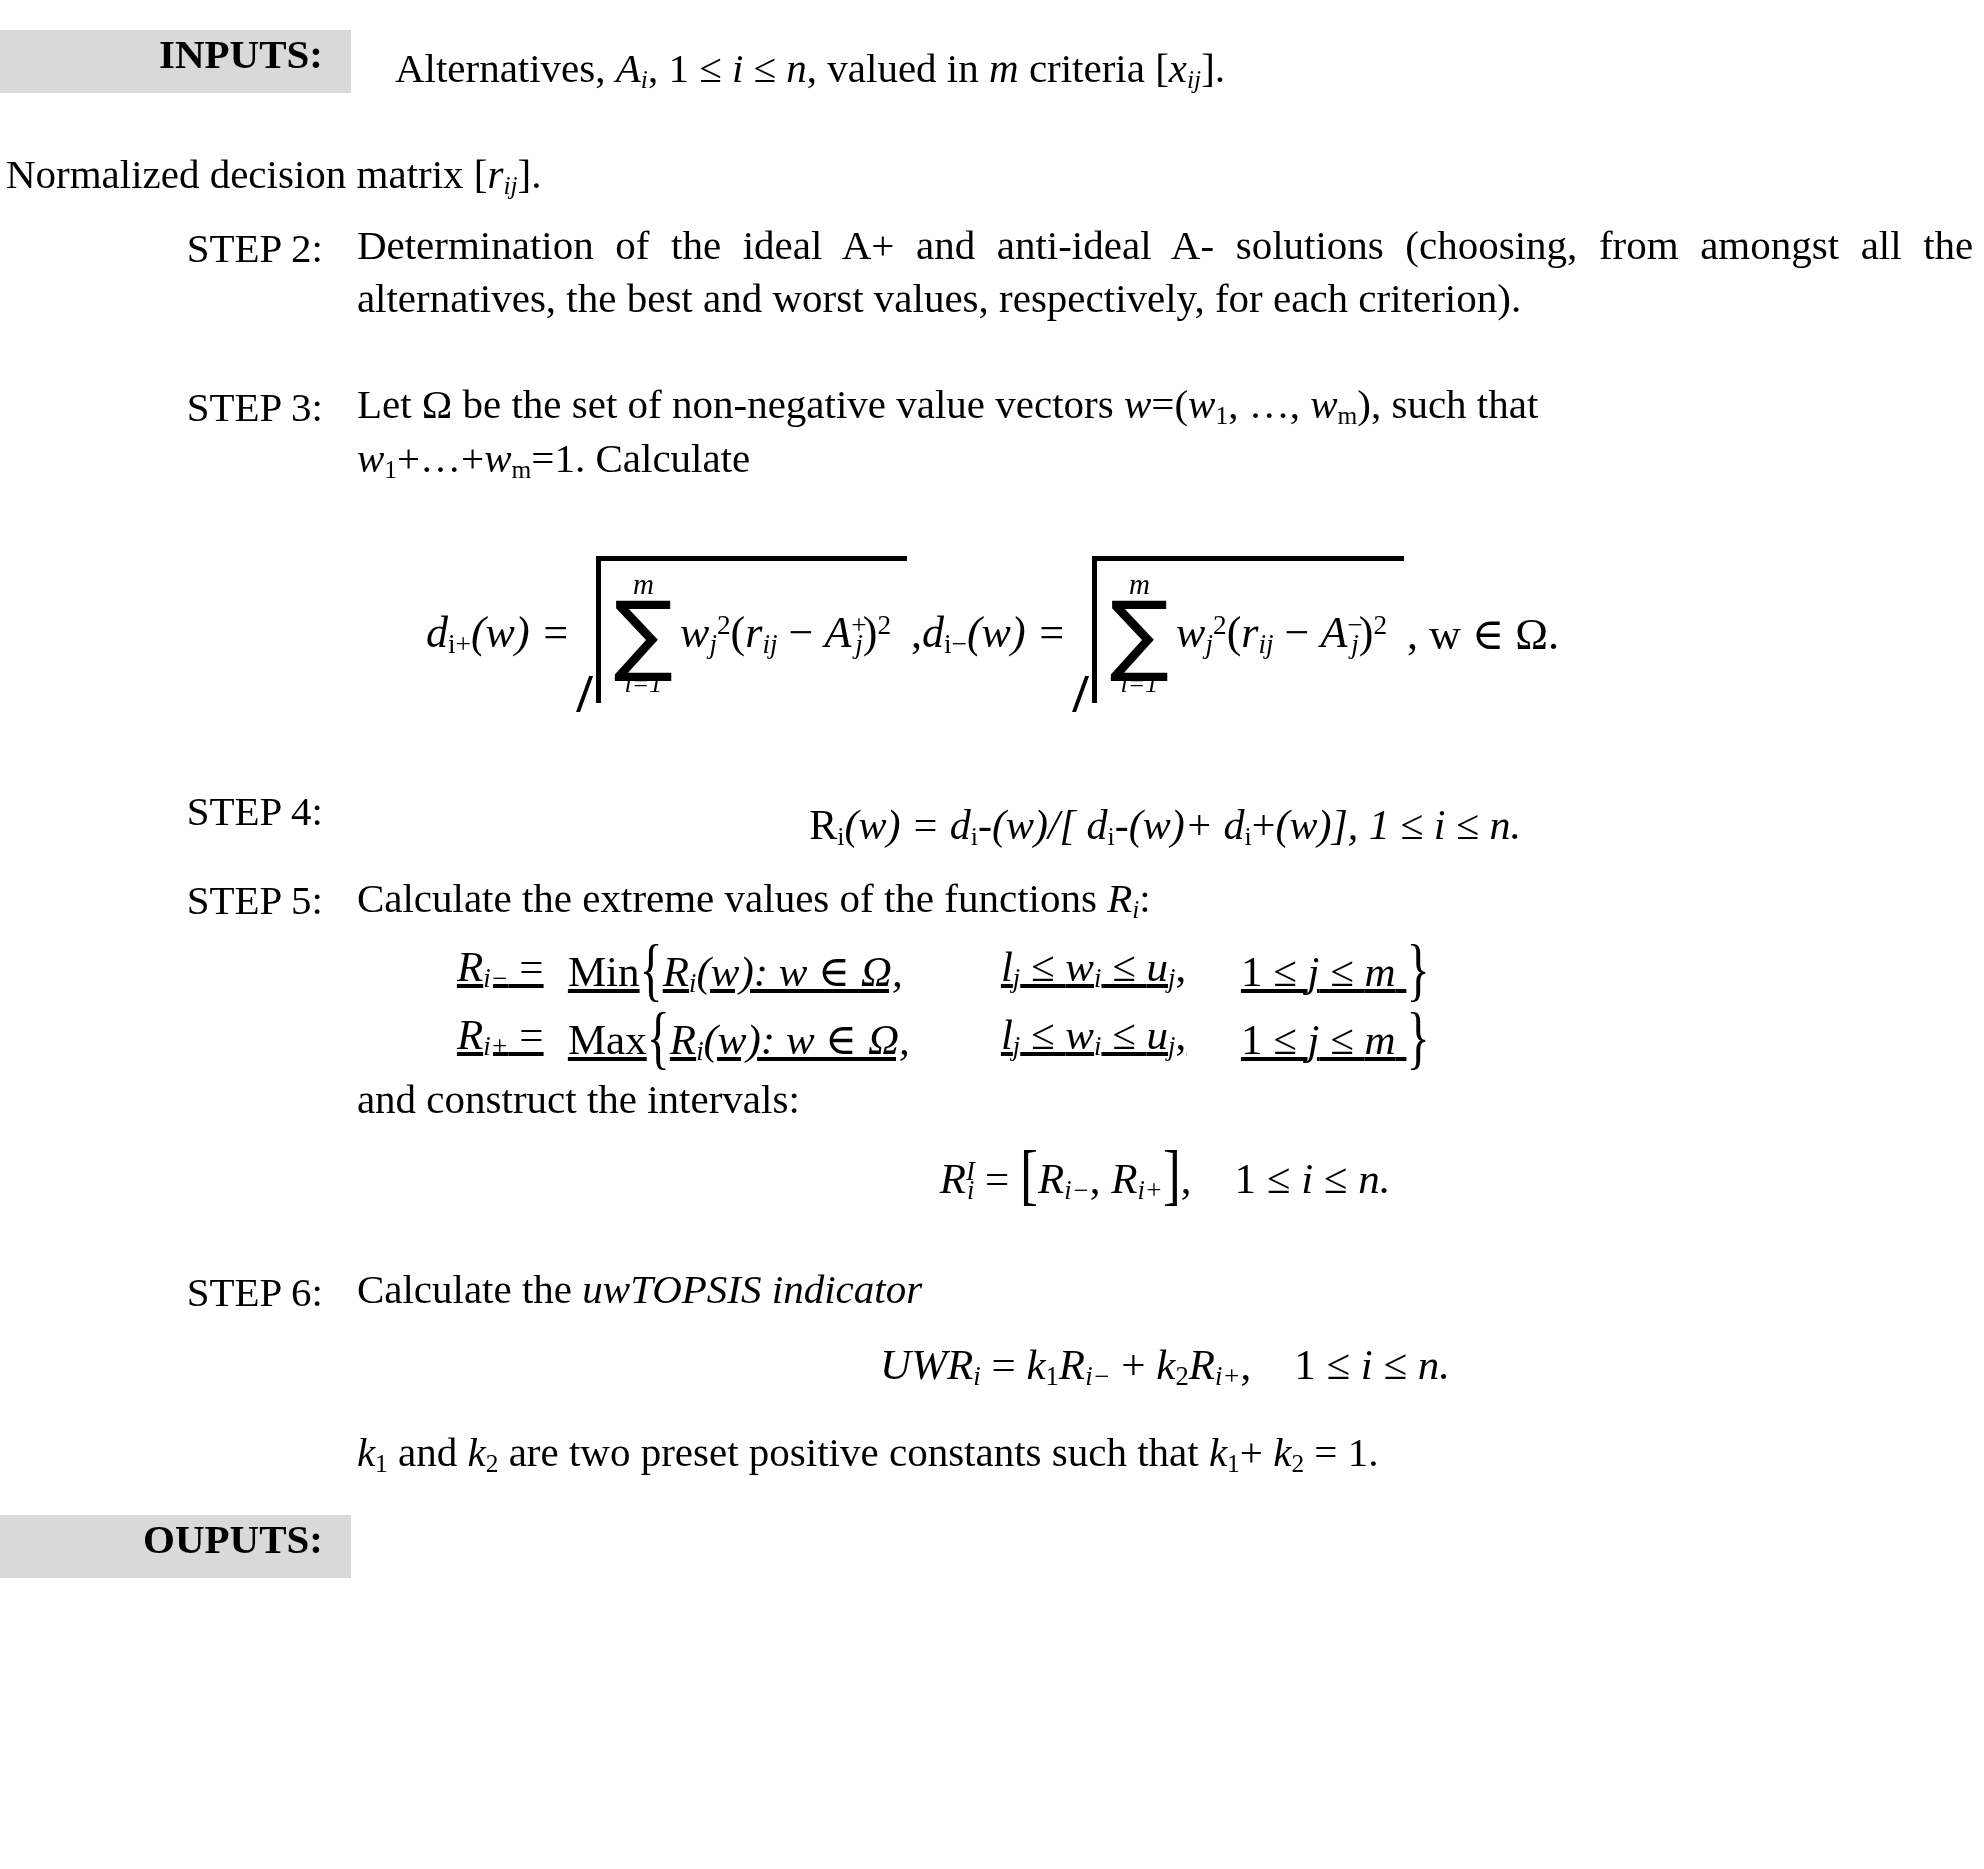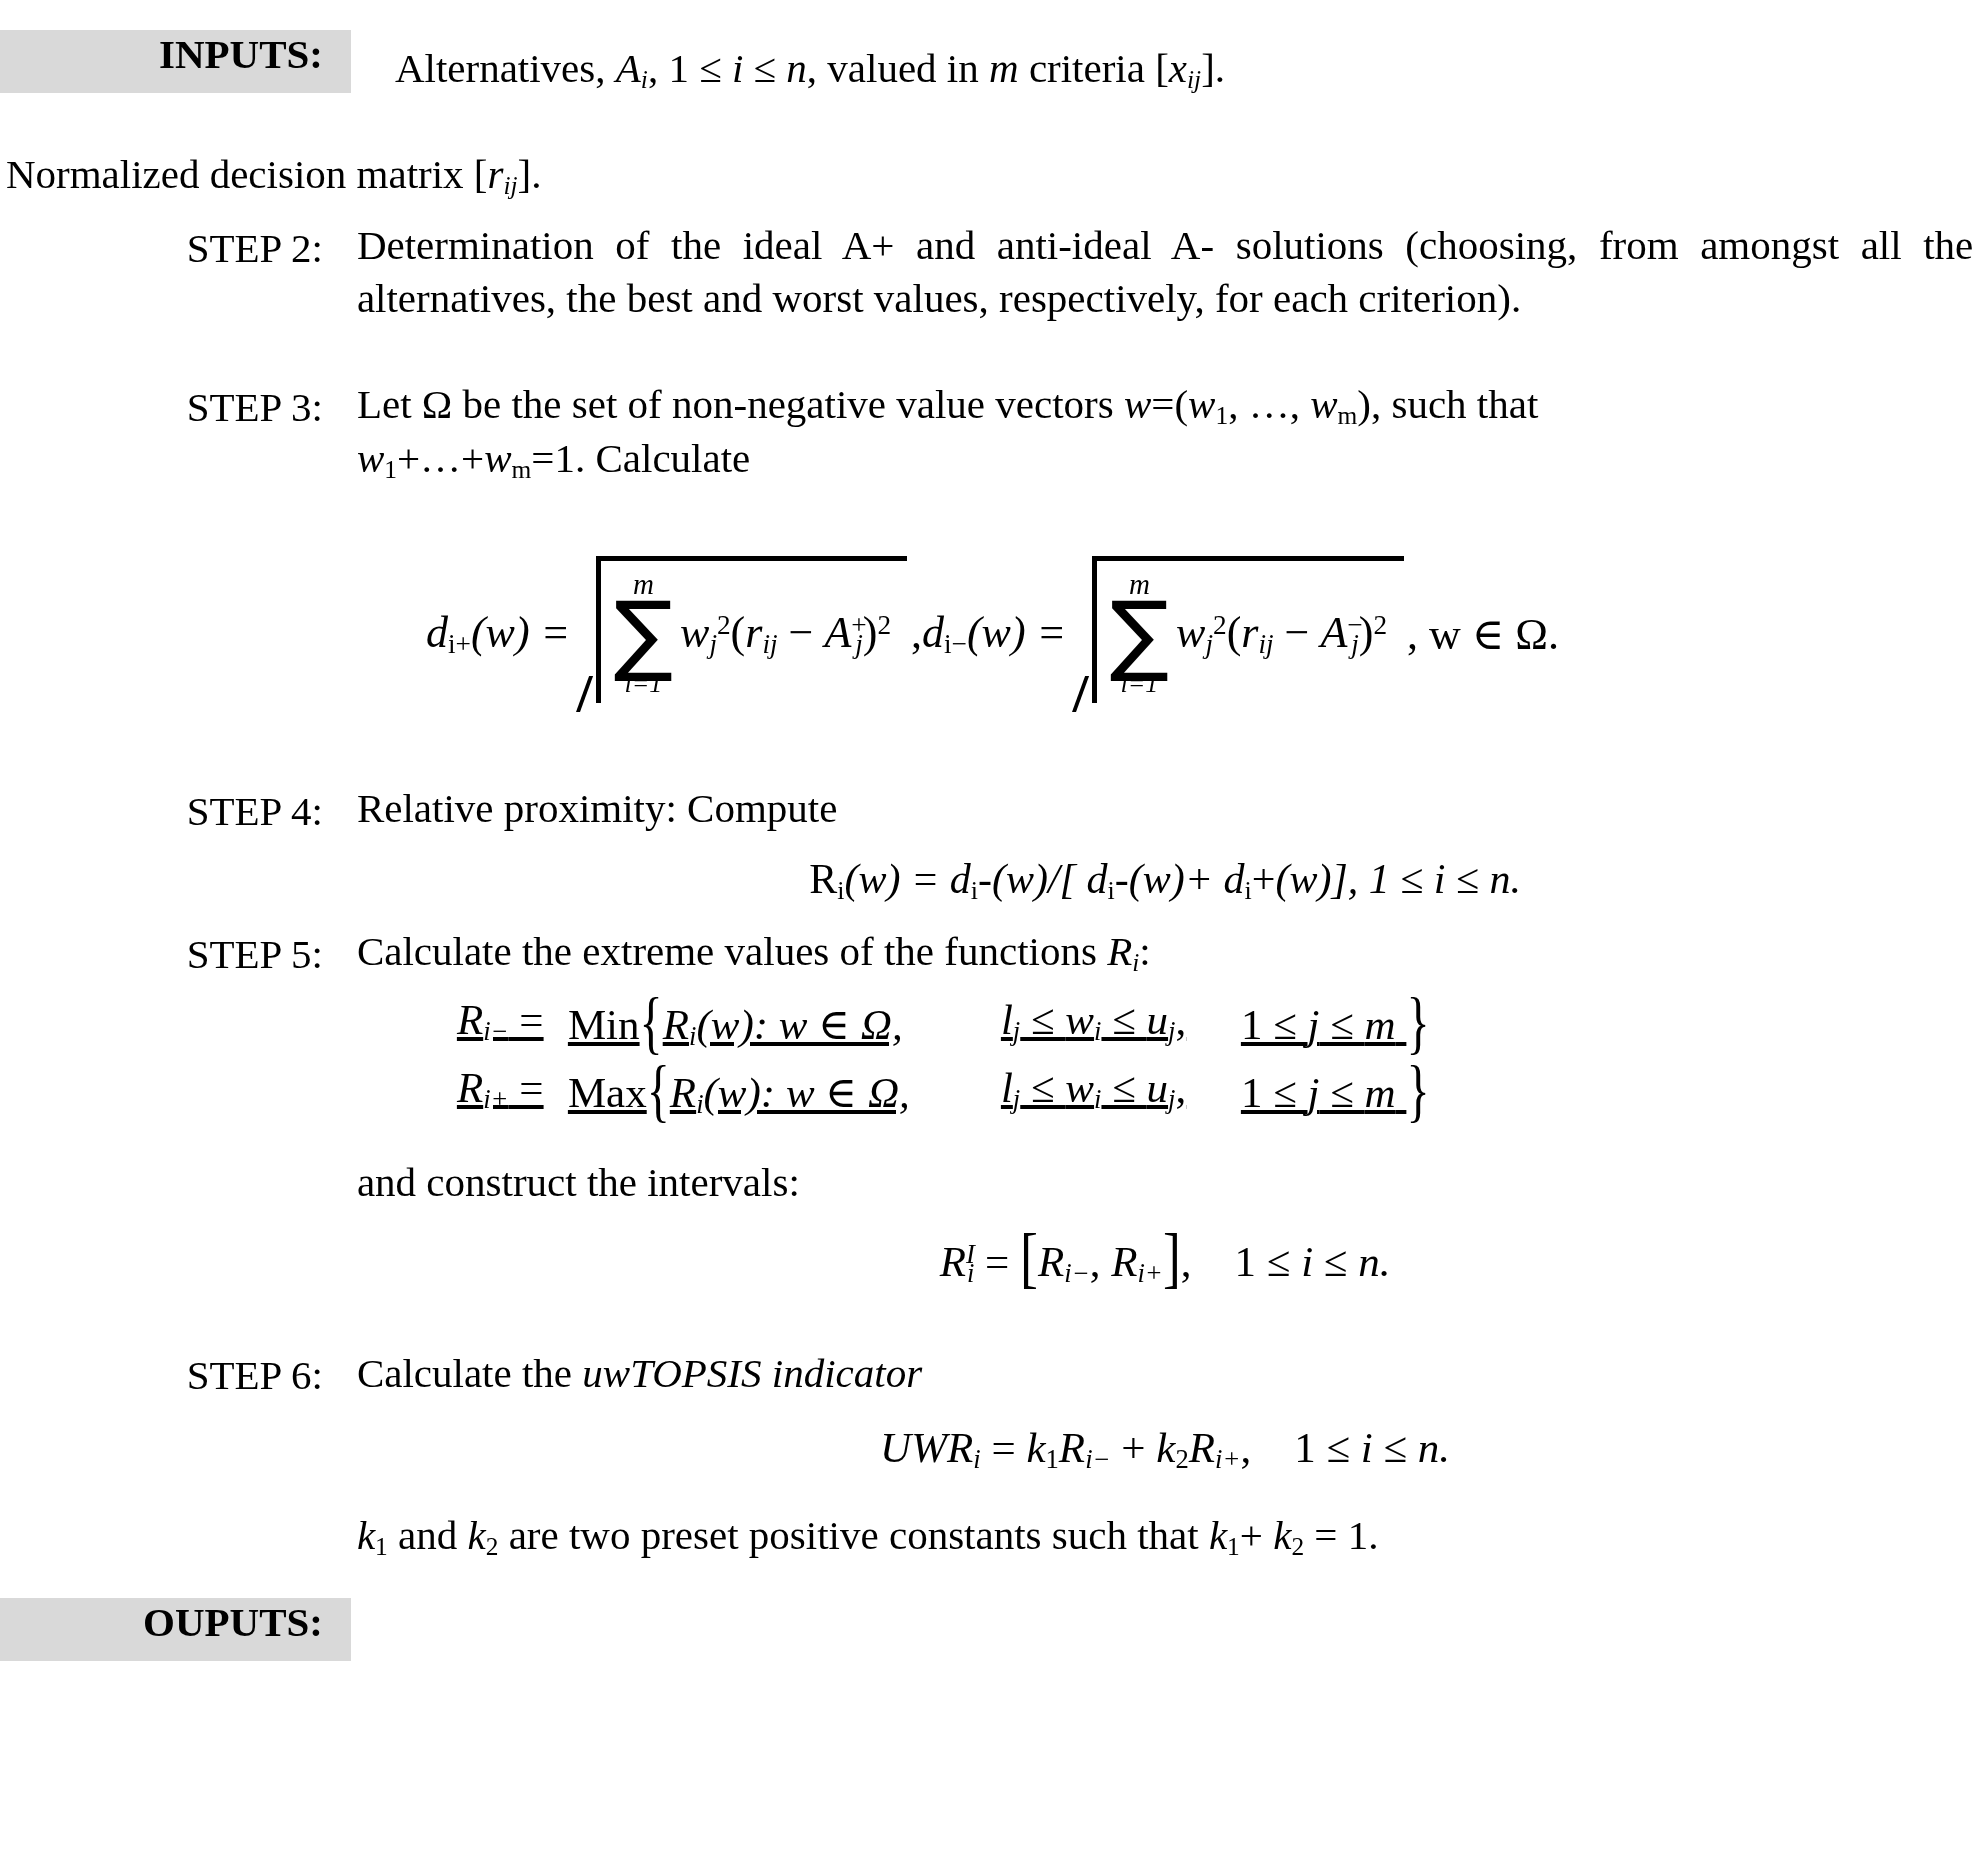--- a/index.html
+++ b/index.html
@@ -150,21 +150,21 @@
   .mm-c { flex: 0 0 240px; }
   .mm-d { flex: 0 0 auto; }
   .brace {
     font-size: 1.12em;
     display: inline-block;
     transform: scaleY(1.45);
     transform-origin: center;
   }
 
   .sub-text {
-    margin-top: 30px;
+    margin-top: 0;
     font-size: 41px;
   }
   .interval-eq {
     margin-top: 15px;
     text-align: center;
     font-size: 43px;
   }
   .bracket-big {
     font-size: 1.25em;
     display: inline-block;
@@ -260,21 +260,20 @@
     </span>
 
     <span class="summand">, w ∈ Ω.</span>
   </div>
 
   <div class="row step-row">
     <div class="label-cell">
       <span class="lbl">STEP 4:</span>
     </div>
     <div class="body-cell">
-      <div>Relative proximity: Compute</div>
       <div class="eq-center-line" style="margin-top:16.4px"><span>R</span><span class="subn">i</span><span class="mi">(w) = </span><span class="mi">d</span><span class="subn">i</span><span>-</span><span class="mi">(w)/[ </span><span class="mi">d</span><span class="subn">i</span><span>-</span><span class="mi">(w)+ </span><span class="mi">d</span><span class="subn">i</span><span>+</span><span class="mi">(w)], 1 ≤ </span><span class="mi">i</span><span> ≤ </span><span class="mi">n.</span></div>
     </div>
   </div>
 
   <div class="row step-row">
     <div class="label-cell">
       <span class="lbl">STEP 5:</span>
     </div>
     <div class="body-cell">
       <div><span>Calculate the extreme values of the functions </span><span class="mi">R</span><span class="sub">i</span><span>:</span></div>

